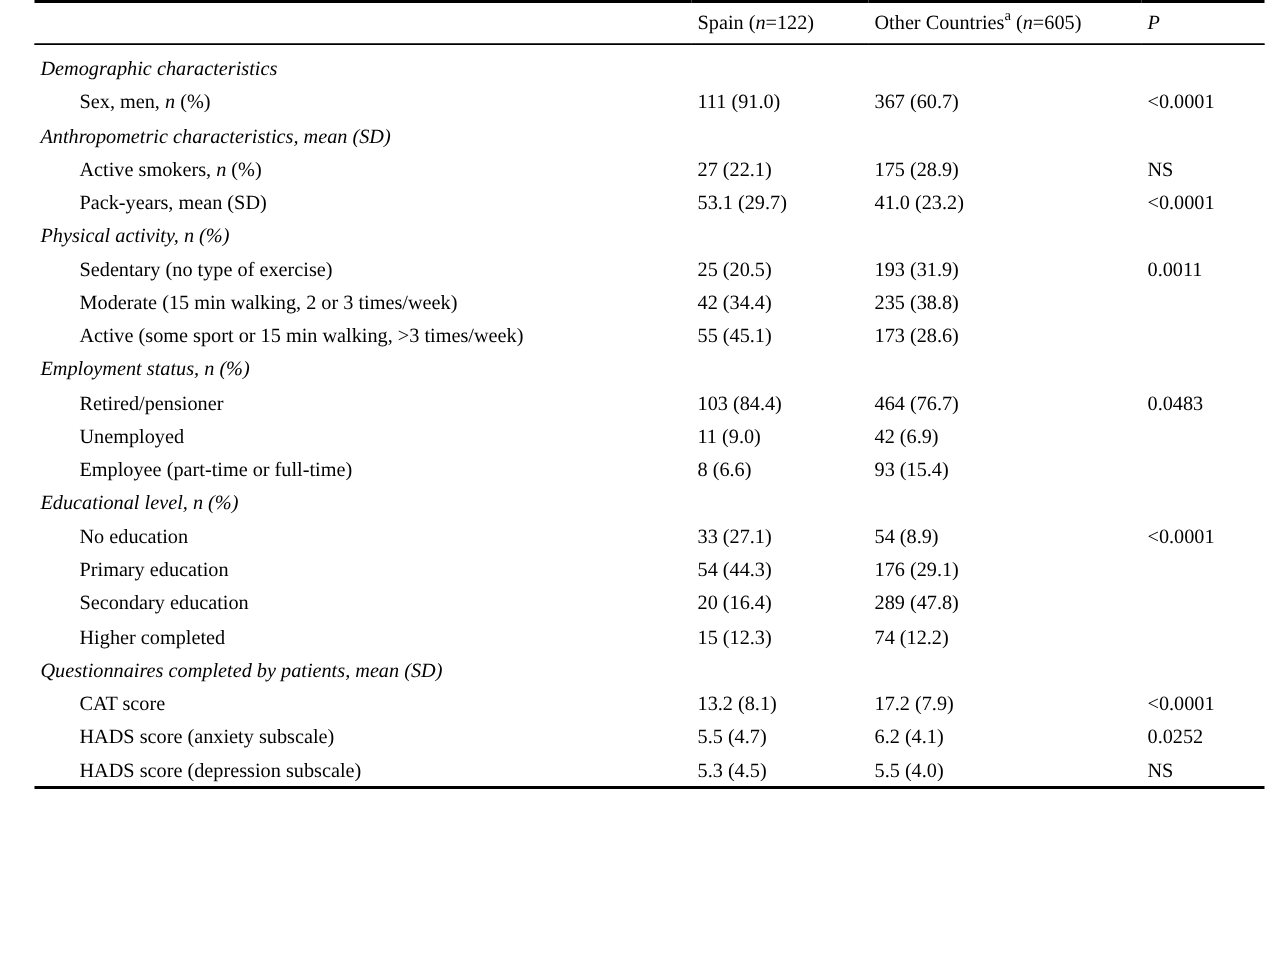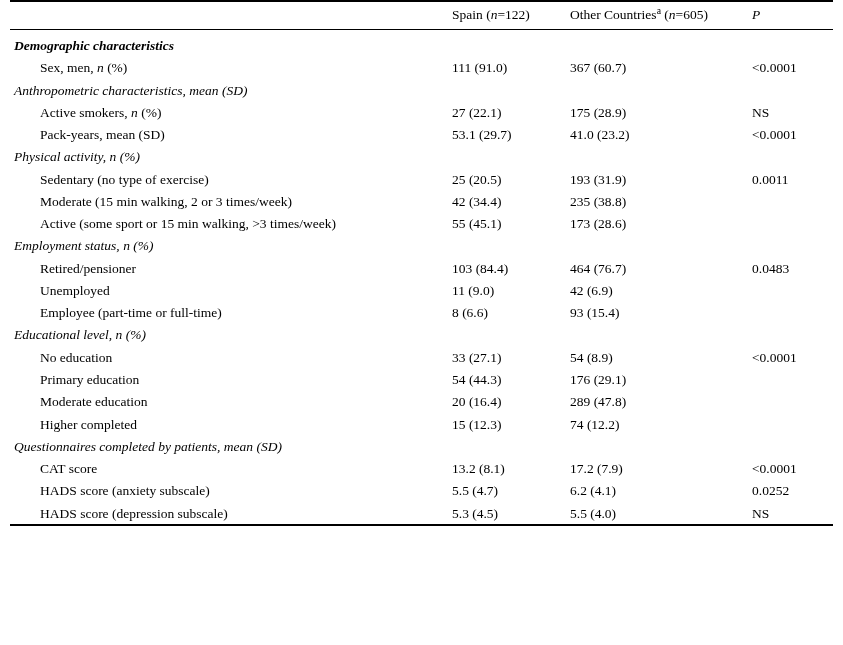--- a/index.html
+++ b/index.html
@@ -12,21 +12,21 @@
     height: 645px;
     font-family: "Liberation Serif", serif;
     color: #000000;
     overflow: hidden;
   }
   #sheet {
     position: relative;
     width: 843px;
     height: 645px;
     box-sizing: border-box;
-    padding: 0 10px;
+    padding: 0 23px;
   }
   table.tbl {
     width: 823px;
     border-collapse: collapse;
     font-size: 13.5px;
     table-layout: fixed;
   }
   table.tbl col.c-label { width: 438px; }
   table.tbl col.c-spain { width: 118px; }
   table.tbl col.c-other { width: 182px; }
@@ -42,21 +42,20 @@
     border-top: 2.2px solid #000;
     border-bottom: 1.1px solid #000;
   }
   tbody tr td {
     padding: 2.5px 4px;
     vertical-align: top;
     line-height: 1.28;
   }
   tbody tr.first-body td {
     padding-top: 7px;
-    font-weight: bold;
   }
   tbody tr.last-body td {
     padding-bottom: 5px;
   }
   .sec {
     font-style: italic;
   }
   .indent {
     padding-left: 30px !important;
   }
@@ -182,21 +181,21 @@
           <td>54 (8.9)</td>
           <td>&lt;0.0001</td>
         </tr>
         <tr>
           <td class="indent">Primary education</td>
           <td>54 (44.3)</td>
           <td>176 (29.1)</td>
           <td></td>
         </tr>
         <tr>
-          <td class="indent">Moderate education</td>
+          <td class="indent">Secondary education</td>
           <td>20 (16.4)</td>
           <td>289 (47.8)</td>
           <td></td>
         </tr>
         <tr>
           <td class="indent">Higher completed</td>
           <td>15 (12.3)</td>
           <td>74 (12.2)</td>
           <td></td>
         </tr>

